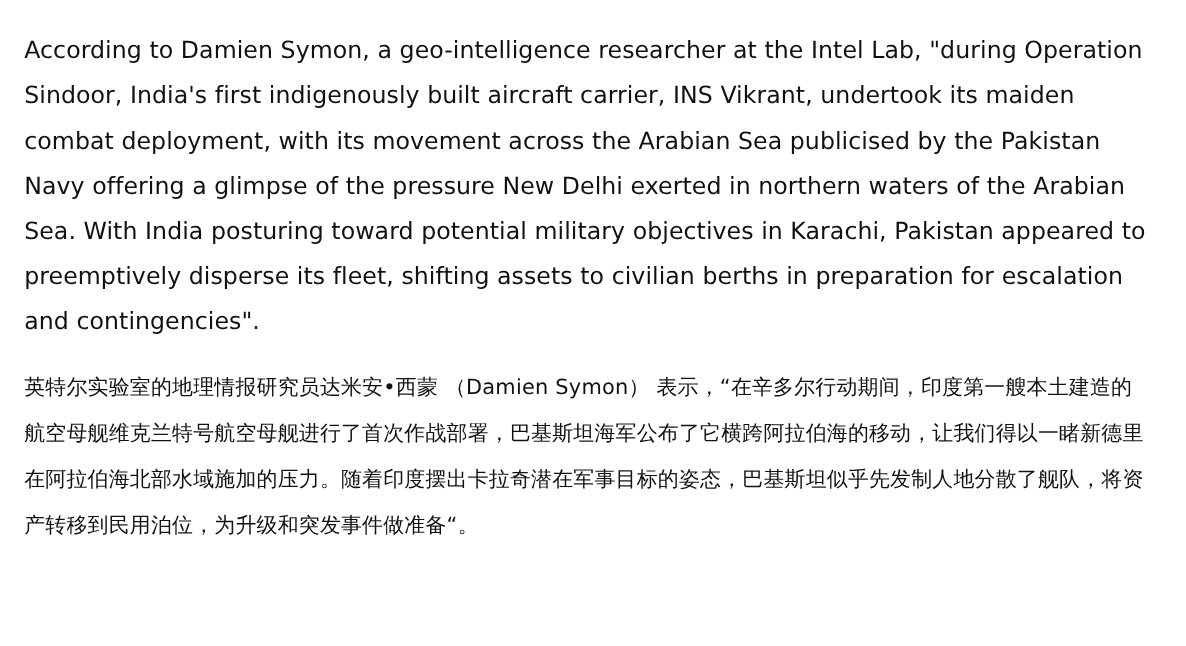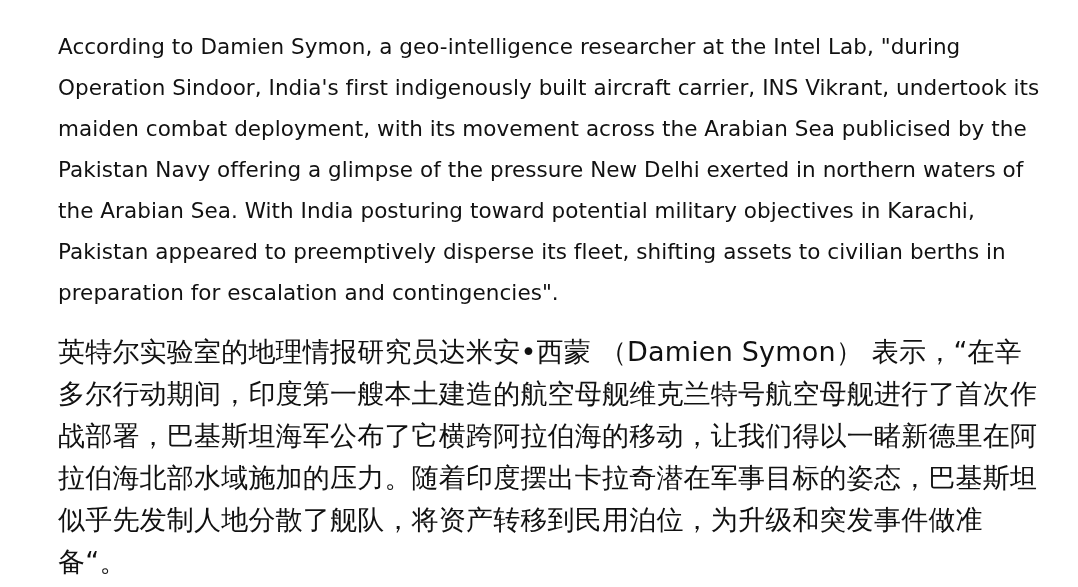--- a/index.html
+++ b/index.html
@@ -10,38 +10,37 @@
   body {
     width: 1078px;
     height: 587px;
     font-family: "DejaVu Sans", sans-serif;
     color: #1a1a1a;
     overflow: hidden;
   }
   .article {
     padding: 26px 35px 0 22px;
     box-sizing: border-box;
-    margin-left: 36px;
   }
   .para {
     margin: 0 0 18px 0;
     font-size: 21.5px;
     line-height: 41px;
     color: #111111;
     letter-spacing: 0.1px;
     text-align: left;
   }
   .para-en {
     font-family: "DejaVu Sans", sans-serif;
     font-size: 21.5px;
     letter-spacing: 0.05px;
   }
   .para-zh {
     font-family: "DejaVu Sans", sans-serif;
-    font-size: 27px;
+    font-size: 19px;
     line-height: 42px;
     letter-spacing: 0.2px;
   }
 </style>
 </head>
 <body>
 
 <div class="article">
   <p class="para para-en">According to Damien Symon, a geo-intelligence researcher at the Intel Lab, "during Operation Sindoor, India's first indigenously built aircraft carrier, INS Vikrant, undertook its maiden combat deployment, with its movement across the Arabian Sea publicised by the Pakistan Navy offering a glimpse of the pressure New Delhi exerted in northern waters of the Arabian Sea. With India posturing toward potential military objectives in Karachi, Pakistan appeared to preemptively disperse its fleet, shifting assets to civilian berths in preparation for escalation and contingencies".</p>
   <p class="para para-zh">英特尔实验室的地理情报研究员达米安•西蒙 （Damien Symon） 表示，“在辛多尔行动期间，印度第一艘本土建造的航空母舰维克兰特号航空母舰进行了首次作战部署，巴基斯坦海军公布了它横跨阿拉伯海的移动，让我们得以一睹新德里在阿拉伯海北部水域施加的压力。随着印度摆出卡拉奇潜在军事目标的姿态，巴基斯坦似乎先发制人地分散了舰队，将资产转移到民用泊位，为升级和突发事件做准备“。</p>

